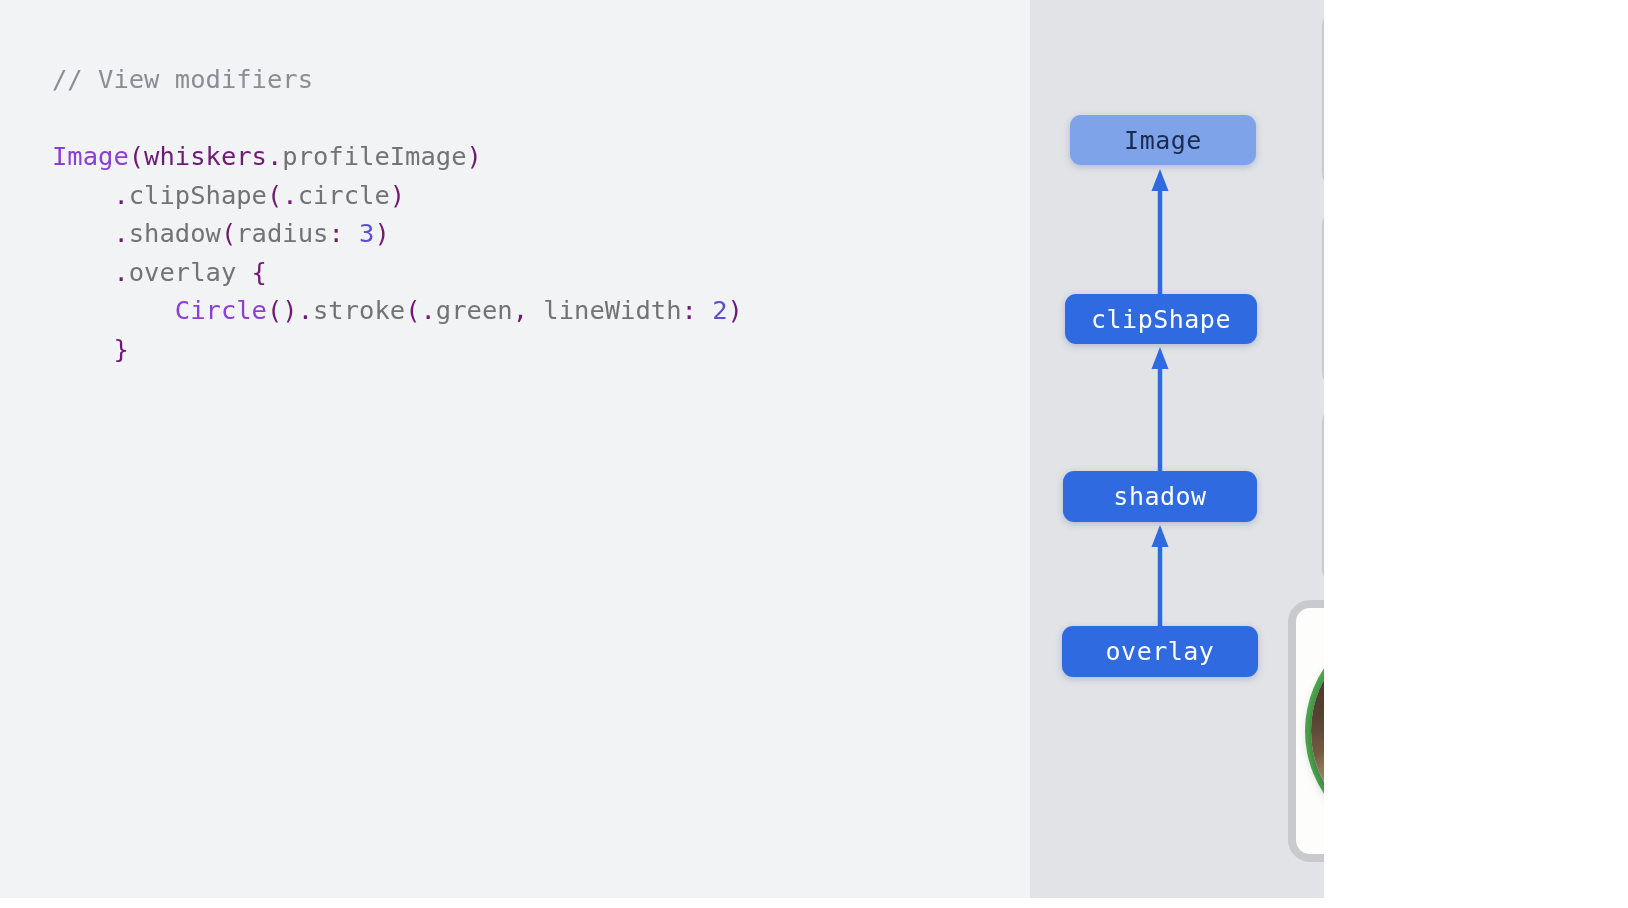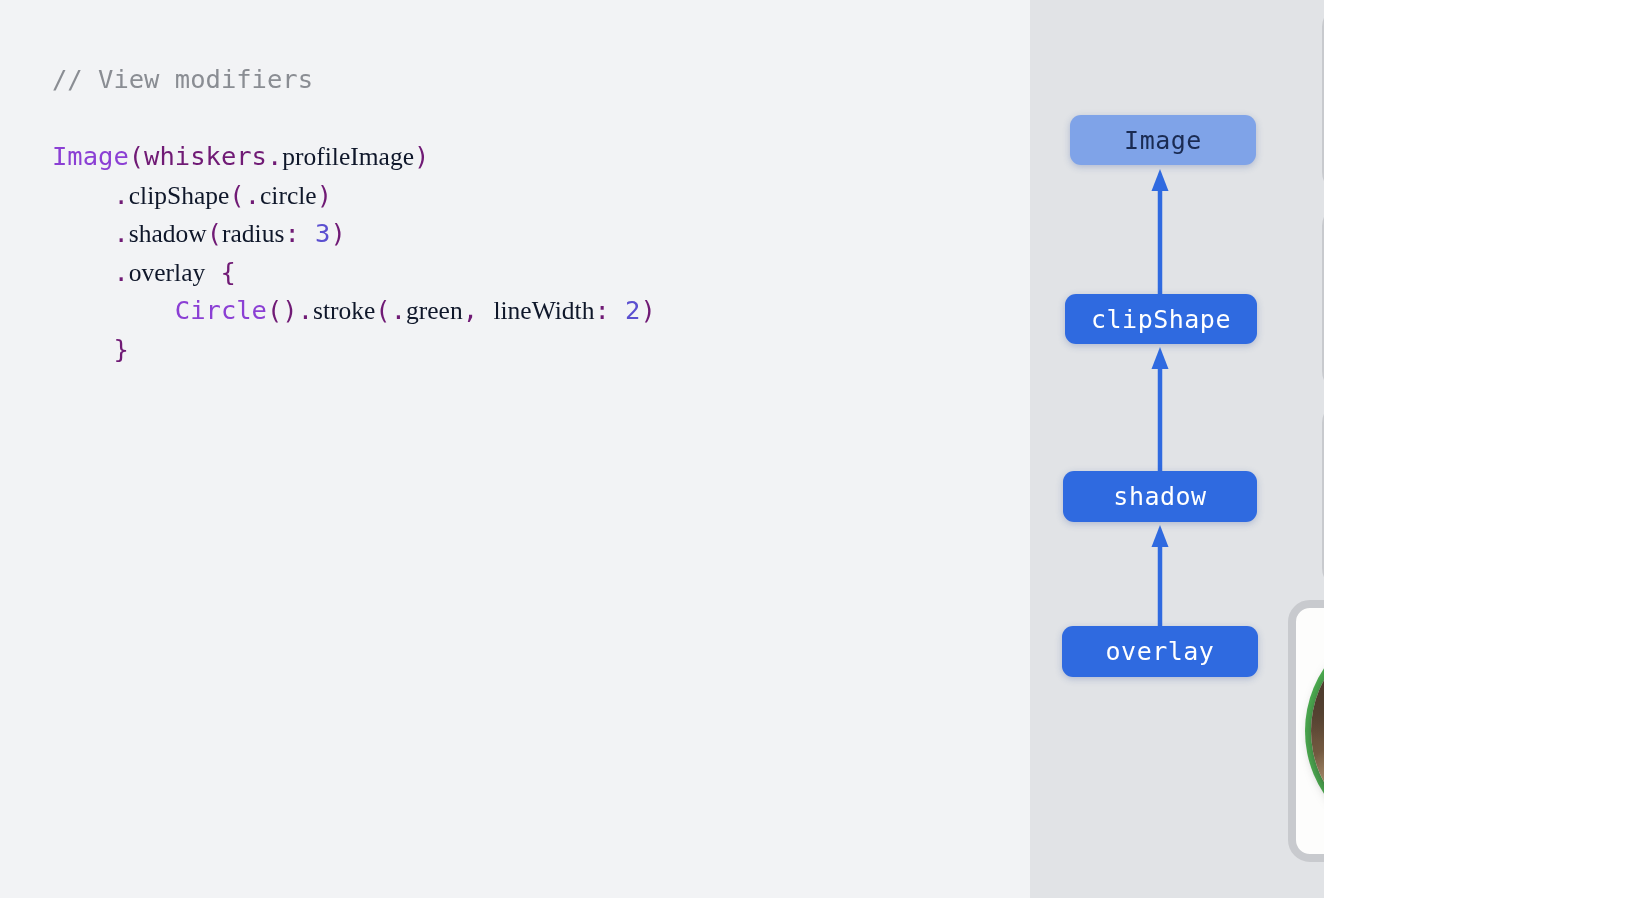--- a/index.html
+++ b/index.html
@@ -36,21 +36,21 @@
     top: 60px;
     font-family: "DejaVu Sans Mono", "Liberation Mono", monospace;
     font-size: 25.5px;
     line-height: 38.5px;
     white-space: pre;
     letter-spacing: 0px;
   }
   .code-line { display: block; height: 38.5px; }
   .cm  { color: #8a8d93; }           
   .pl  { color: #8b3fd4; }           
-  .pl2 { color: #0f172a; font-family: Liberation Serif, serif; }           
+  .pl2 { color: #737373; }           
   .pn  { color: #701a75; }           
   .nm  { color: #5b4fd0; }           
   .blank { display: block; height: 38.5px; }
 
   
   .diagram-panel {
     position: absolute;
     left: 1030px;
     top: 0;
     width: 598px;

